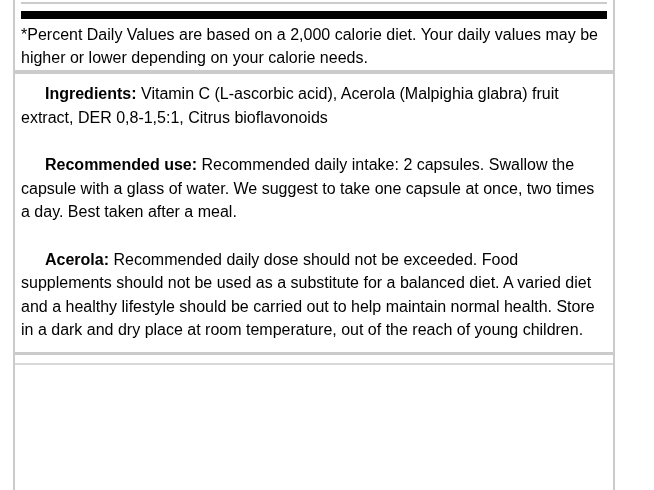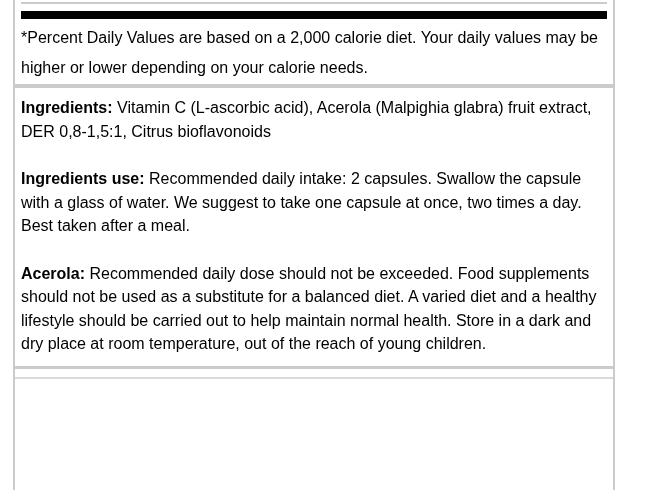--- a/index.html
+++ b/index.html
@@ -35,40 +35,41 @@
     margin-top: 2px;
   }
   .rule-thick {
     height: 8px;
     background: #000000;
     margin-top: 7px;
   }
   .footnote {
     margin: 4px 0 0 0;
     font-size: 16px;
-    line-height: 30px;
+    line-height: 23px;
   }
   .divider-a {
     height: 4px;
     background: #cbcbcb;
     margin-top: 1px;
   }
   .sec2 {
     padding: 8px 6px 10px 6px;
   }
   .sec2 p {
     margin: 24px 0 0 0;
     font-size: 16px;
     line-height: 23.5px;
   }
   .sec2 p:first-child {
     margin-top: 0;
   }
   .sec2 b {
     font-weight: 700;
+    margin-left: 24px;
   }
   .divider-b {
     height: 3px;
     background: #cbcbcb;
   }
   .divider-gap {
     height: 8px;
     background: #ffffff;
   }
   .divider-c {
@@ -84,21 +85,21 @@
   <div class="sec1">
     <div class="rule-thin"></div>
     <div class="rule-thick"></div>
     <p class="footnote">*Percent Daily Values are based on a 2,000 calorie diet. Your daily values may be higher or lower depending on your calorie needs.</p>
   </div>
 
   <div class="divider-a"></div>
 
   <div class="sec2">
     <p><b>Ingredients:</b><span> Vitamin C (L-ascorbic acid), Acerola (Malpighia glabra) fruit extract, DER 0,8-1,5:1, Citrus bioflavonoids</span></p>
-    <p><b>Ingredients use:</b><span> Recommended daily intake: 2 capsules. Swallow the capsule with a glass of water. We suggest to take one capsule at once, two times a day. Best taken after a meal.</span></p>
+    <p><b>Recommended use:</b><span> Recommended daily intake: 2 capsules. Swallow the capsule with a glass of water. We suggest to take one capsule at once, two times a day. Best taken after a meal.</span></p>
     <p><b>Acerola:</b><span> Recommended daily dose should not be exceeded. Food supplements should not be used as a substitute for a balanced diet. A varied diet and a healthy lifestyle should be carried out to help maintain normal health. Store in a dark and dry place at room temperature, out of the reach of young children.</span></p>
   </div>
 
   <div class="divider-b"></div>
   <div class="divider-gap"></div>
   <div class="divider-c"></div>
 
 </div>
 
 </body></html>

